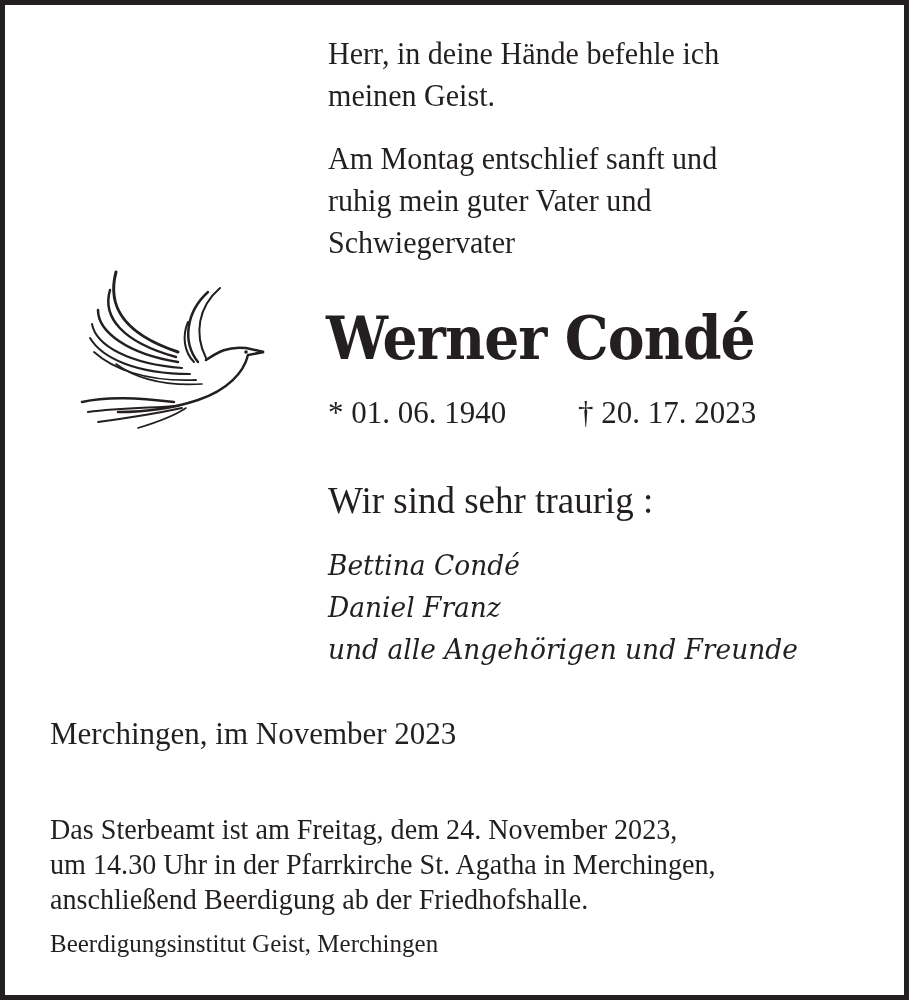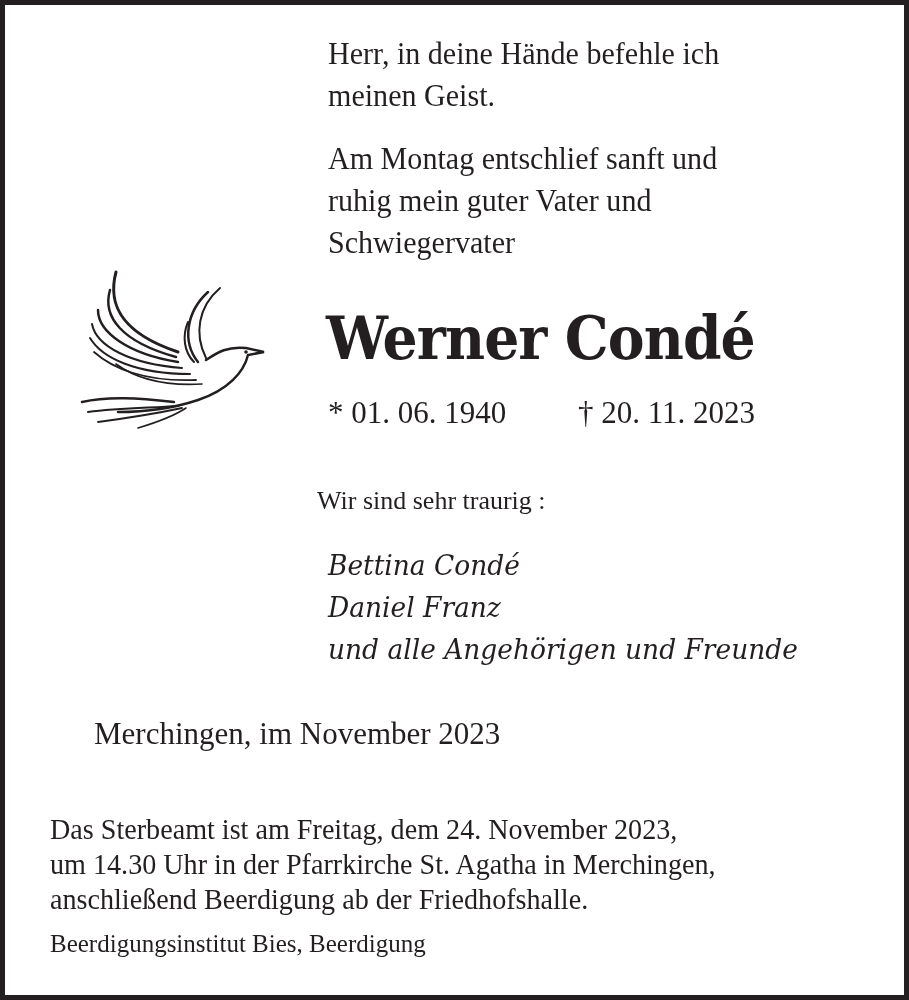--- a/index.html
+++ b/index.html
@@ -4,23 +4,23 @@
 <style>
   html, body { margin:0; padding:0; background:#ffffff; }
   body { width:909px; height:1000px; position:relative; overflow:hidden; font-family:"DejaVu Serif", "Liberation Serif", serif; color:#231f20; }
   .frame { position:absolute; left:0; top:0; width:909px; height:1000px; box-sizing:border-box; border:5px solid #231f20; background:#fff; }
   .txt { position:absolute; white-space:nowrap; color:#231f20; }
   .verse { left:328px; top:33px; font-family:"Liberation Serif", serif; font-size:31px; line-height:42px; transform:scaleX(0.97); transform-origin:left top; }
   .intro { left:328px; top:138px; font-family:"Liberation Serif", serif; font-size:31px; line-height:42px; transform:scaleX(0.97); transform-origin:left top; }
   .name { left:326px; top:298px; font-family:"DejaVu Serif", serif; font-weight:bold; font-size:60px; line-height:80px; letter-spacing:-1px; transform:scaleX(0.92); transform-origin:left top; }
   .dates { left:328px; top:392px; font-family:"Liberation Serif", serif; font-size:31px; line-height:42px; }
   .dates .birth { display:inline-block; width:250px; }
-  .mourn { left:317px; top:480px; font-family:"Liberation Serif", serif; font-size:26px; line-height:42px; }
+  .mourn { left:328px; top:480px; font-family:"Liberation Serif", serif; font-size:37px; line-height:42px; }
   .mourners { left:328px; top:545px; font-family:"DejaVu Serif", serif; font-style:italic; font-size:27px; line-height:42px; transform:scaleX(0.98); transform-origin:left top; }
-  .place { left:50px; top:713px; font-family:"Liberation Serif", serif; font-size:31px; line-height:42px;margin-left:44px; }
+  .place { left:50px; top:713px; font-family:"Liberation Serif", serif; font-size:31px; line-height:42px; }
   .service { left:50px; top:812px; font-family:"Liberation Serif", serif; font-size:29px; line-height:35px; transform:scaleX(0.97); transform-origin:left top; }
   .funeral { left:50px; top:928px; font-family:"Liberation Serif", serif; font-size:25px; line-height:32px; }
   .dove { position:absolute; left:78px; top:262px; width:200px; height:180px; }
   .line { display:block; }
 </style>
 </head>
 <body>
 
 <div class="frame"></div>
 
@@ -54,32 +54,32 @@
 
   <path d="M4 140 C30 134 60 136 96 140" stroke-width="2.5"></path>
   <path d="M10 150 C40 146 70 146 100 144" stroke-width="2"></path>
   <path d="M20 160 C50 156 76 152 104 146" stroke-width="1.8"></path>
   <path d="M60 166 C80 160 96 154 108 146" stroke-width="1.6"></path>
 </svg>
 
 <div class="txt name">Werner Condé</div>
 
 <div class="txt dates">
-  <span class="birth">* 01. 06. 1940</span><span>† 20. 11. 2023</span>
+  <span class="birth">* 01. 06. 1940</span><span>† 20. 17. 2023</span>
 </div>
 
 <div class="txt mourn">Wir sind sehr traurig :</div>
 
 <div class="txt mourners">
   <span class="line">Bettina Condé</span>
   <span class="line">Daniel Franz</span>
   <span class="line">und alle Angehörigen und Freunde</span>
 </div>
 
 <div class="txt place">Merchingen, im November 2023</div>
 
 <div class="txt service">
   <span class="line">Das Sterbeamt ist am Freitag, dem 24. November 2023,</span>
   <span class="line">um 14.30 Uhr in der Pfarrkirche St. Agatha in Merchingen,</span>
   <span class="line">anschließend Beerdigung ab der Friedhofshalle.</span>
 </div>
 
-<div class="txt funeral">Beerdigungsinstitut Bies, Beerdigung</div>
+<div class="txt funeral">Beerdigungsinstitut Geist, Merchingen</div>
 
 </body></html>

